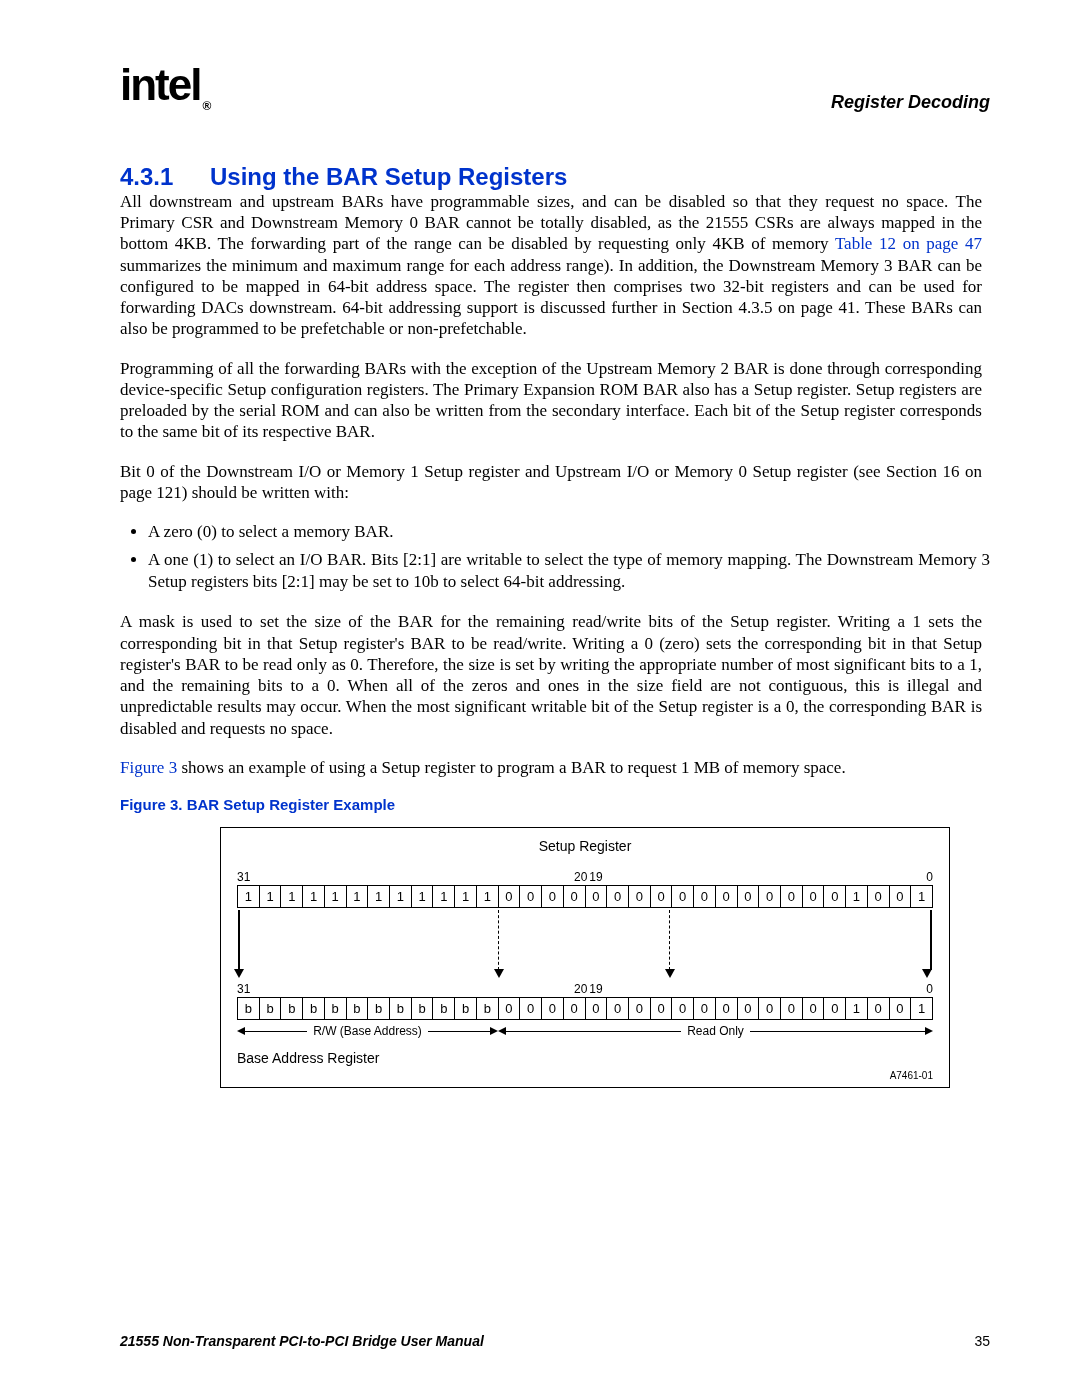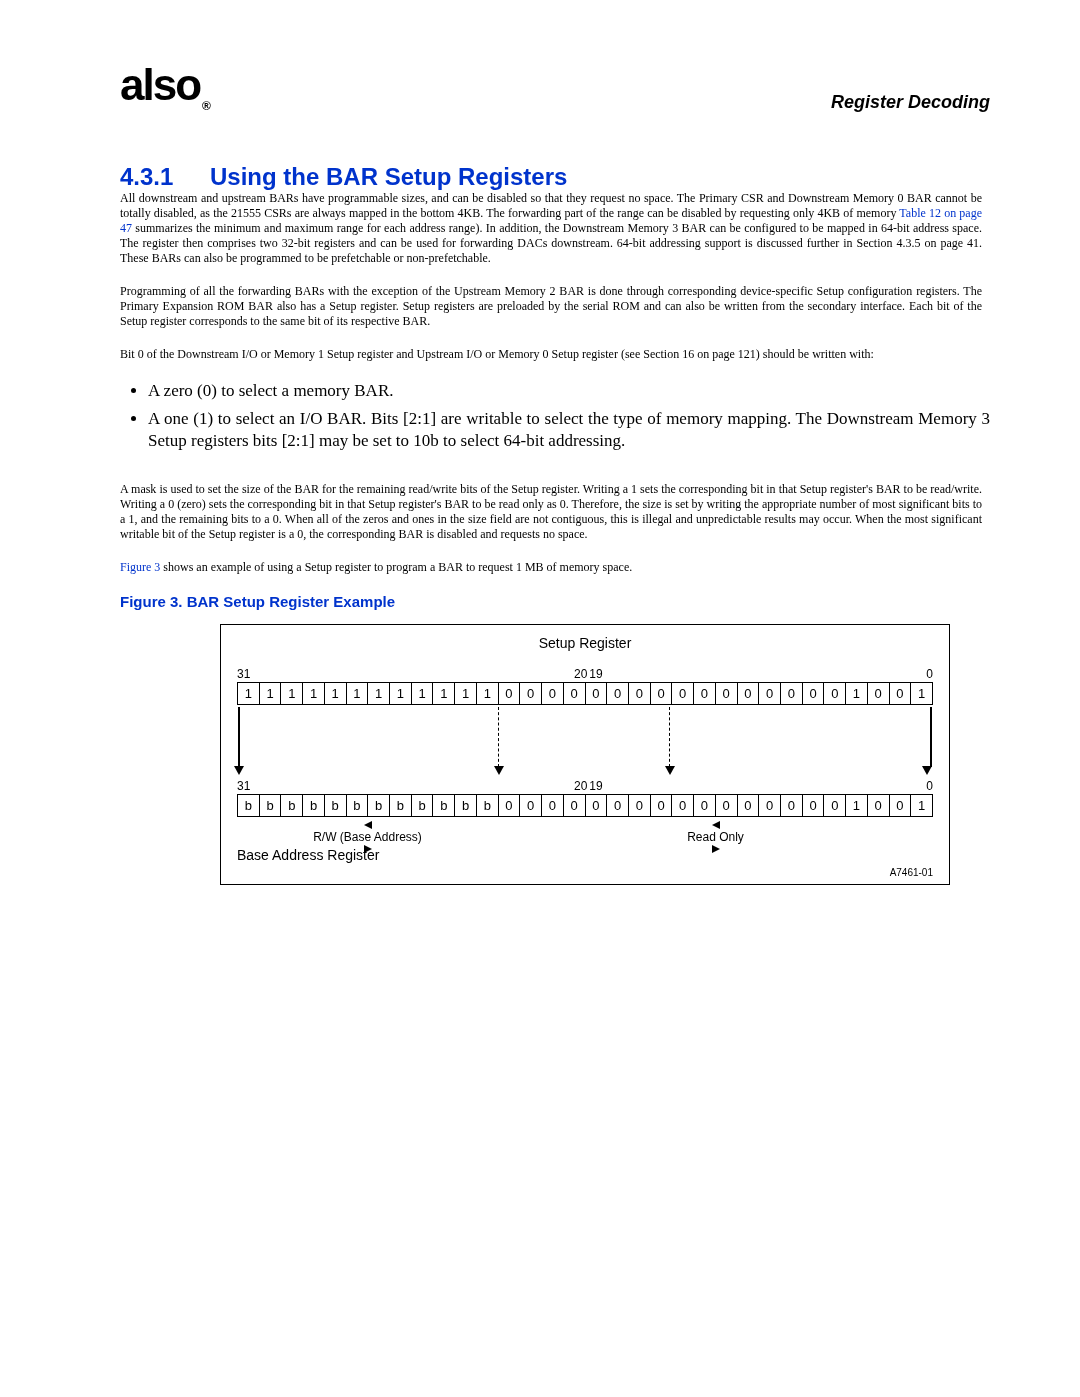--- a/index.html
+++ b/index.html
@@ -45,28 +45,28 @@
     font-family: Arial, Helvetica, sans-serif;
     font-weight: bold;
     color: #0033cc;
     font-size: 24px;
   }
   .section-heading .num {
     display: inline-block;
     width: 90px;
   }
   p.body {
-    font-size: 12px;
+    font-size: 17px;
     line-height: 1.25;
     margin: 0 8px 18px 0;
     text-align: justify;
   }
   .link { color: #0033cc; }
   ul.bullets {
-    margin: 0 0 30px 28px;
+    margin: 0 0 18px 28px;
     padding: 0;
   }
   ul.bullets li {
     font-size: 17px;
     line-height: 1.3;
     margin-bottom: 6px;
     text-align: justify;
     list-style-type: disc;
   }
   .figure-caption {
@@ -147,21 +147,20 @@
     height: 20px;
     margin-top: 4px;
     font-size: 12px;
   }
   .range-row .seg {
     position: absolute;
     top: 0;
     display: flex;
     align-items: center;
     justify-content: center;
-    flex-direction: column;
   }
   .range-row .seg .lab { padding: 0 6px; white-space: nowrap; }
   .range-row .seg .line { flex: 1; border-top: 1px solid #000; height: 0; }
   .range-row .seg .lar, .range-row .seg .rar {
     width: 0; height: 0;
     border-top: 4px solid transparent;
     border-bottom: 4px solid transparent;
   }
   .range-row .seg .lar { border-right: 8px solid #000; }
   .range-row .seg .rar { border-left: 8px solid #000; }
@@ -187,21 +186,21 @@
   }
   .footer .title { font-style: italic; font-weight: bold; }
 </style>
 </head>
 <body>
 
 <div class="page">
 
   <div class="header">
     <div class="logo">
-      <span>also</span><span class="sub">®</span>
+      <span>intel</span><span class="sub">®</span>
     </div>
     <div class="chapter-name">Register Decoding</div>
   </div>
 
   <div class="section-heading">
     <span class="num">4.3.1</span><span>Using the BAR Setup Registers</span>
   </div>
 
   <p class="body">
     <span>All downstream and upstream BARs have programmable sizes, and can be disabled so that they request no space. The Primary CSR and Downstream Memory 0 BAR cannot be totally disabled, as the 21555 CSRs are always mapped in the bottom 4KB. The forwarding part of the range can be disabled by requesting only 4KB of memory </span><span class="link">Table 12 on page 47</span><span> summarizes the minimum and maximum range for each address range). In addition, the Downstream Memory 3 BAR can be configured to be mapped in 64-bit address space. The register then comprises two 32-bit registers and can be used for forwarding DACs downstream. 64-bit addressing support is discussed further in Section 4.3.5 on page 41. These BARs can also be programmed to be prefetchable or non-prefetchable.</span>
@@ -340,14 +339,18 @@
           <div class="lab">Read Only</div>
           <div class="line"></div>
           <div class="rar"></div>
       </div>
     </div>
 
     <div class="base-title">Base Address Register</div>
     <div class="fig-id">A7461-01</div>
   </div>
 
+  <div class="footer">
+    <span class="title">21555 Non-Transparent PCI-to-PCI Bridge User Manual</span>
+    <span>35</span>
+  </div>
 
 </div>
 
 </body></html>

